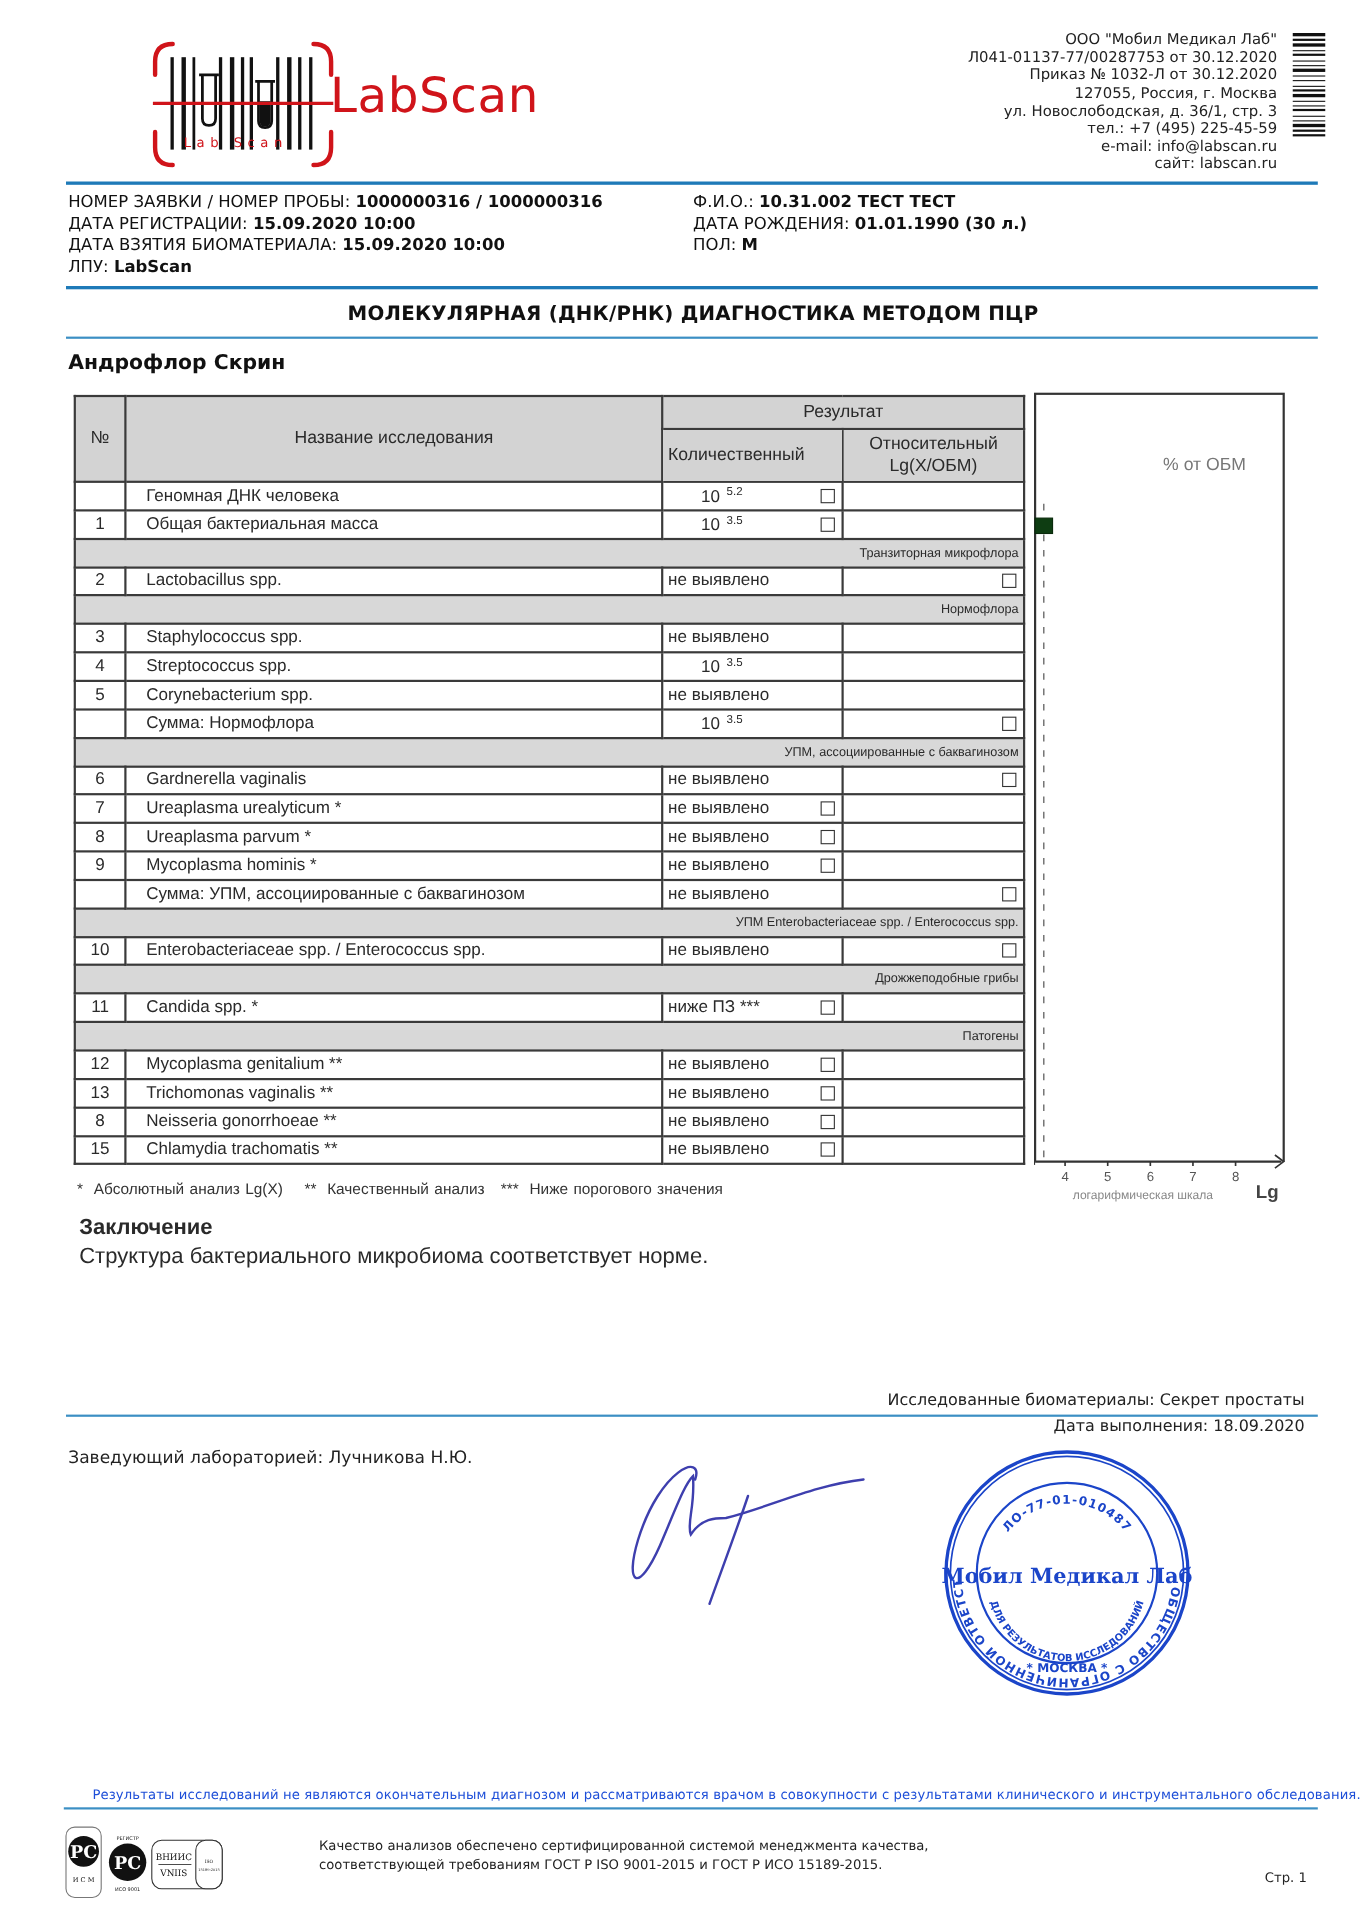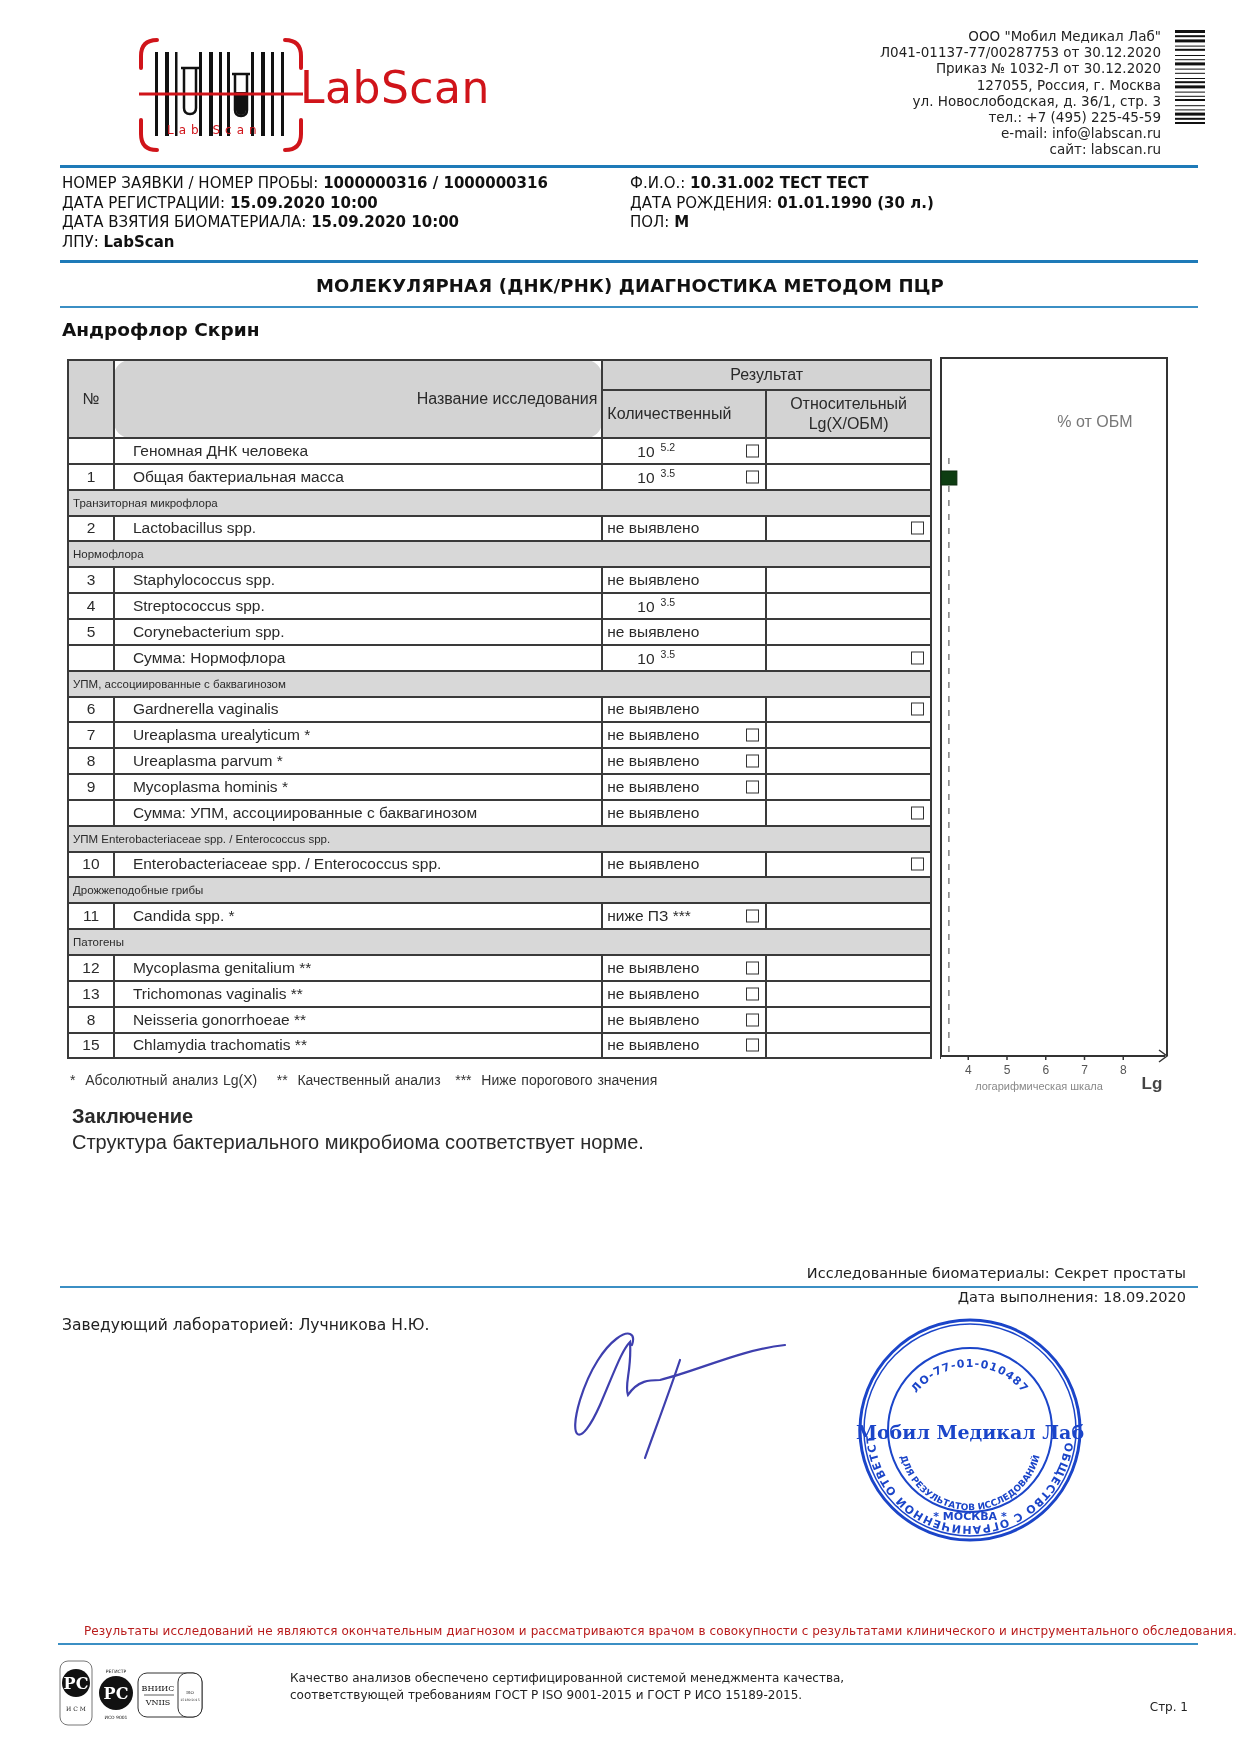--- a/index.html
+++ b/index.html
@@ -26,42 +26,42 @@
   .test-title { left: 62px; top: 319px; font-weight: bold; font-size: 18.5px; }
 
   
   table.res { position: absolute; left: 67px; top: 359px; width: 865px; border-collapse: collapse; font-family: "Liberation Sans", sans-serif; font-size: 15.5px; color: #2a2a2a; }
   table.res td, table.res th { border: 2px solid #3a3a3a; height: 25.8px; padding: 0 4px; }
   table.res th { background: #d3d3d3; font-weight: normal; font-size: 16px; }
   .c-num { width: 46px; text-align: center; }
   .c-name { width: 490px; padding-left: 18px !important; }
   .c-qty { width: 164px; text-align: left; position: relative; }
   .c-rel { width: 165px; position: relative; }
-  tr.grp td { background: #d8d8d8; text-align: left; font-size: 11.5px; height: 26px; }
+  tr.grp td { background: #d8d8d8; text-align: right; font-size: 11.5px; height: 26px; }
   .qty-text { display: inline-block; padding-right: 24px; }
   .pow { font-size: 10.5px; vertical-align: 6px; margin-left: 6px; }
   .cb { position: absolute; width: 13px; height: 13px; border: 1.4px solid #333; background: #fff; top: 50%; transform: translateY(-50%); }
   .c-qty .cb { right: 6px; }
   .c-rel .cb { right: 6px; }
   .legend-note { left: 70px; top: 1072px; font-family: "Liberation Sans", sans-serif; font-size: 14px; color: #333; word-spacing: 1px; }
 
   
   .chart { left: 937px; top: 356px; width: 235px; height: 740px; }
 
   
   .concl { left: 72px; top: 1105px; font-family: "Liberation Sans", sans-serif; color: #2a2a2a; }
   .concl h3 { font-size: 20px; font-weight: bold; margin-bottom: 2px; }
   .concl p { font-size: 20px; line-height: 25px; }
 
   .bottom-right { right: 55px; text-align: left; font-size: 14.5px; color: #222; }
   .head-lab { left: 62px; top: 1316px; font-size: 15.5px; color: #222; }
   .signature { left: 560px; top: 1310px; width: 230px; height: 160px; }
   .stamp { left: 855px; top: 1315px; width: 230px; height: 230px; }
 
-  .disclaimer { left: 84px; top: 1624px; font-size: 12px; color: #b91c1c; letter-spacing: 0.1px; }
+  .disclaimer { left: 84px; top: 1624px; font-size: 12px; color: #1d4ed8; letter-spacing: 0.1px; }
   .certs { left: 58px; top: 1659px; width: 210px; height: 70px; }
   .quality { left: 290px; top: 1670px; font-size: 12px; line-height: 17px; color: #222; }
   .page-no { right: 53px; top: 1700px; font-size: 12px; color: #222; }
 </style>
 </head>
 <body>
 
 <svg class="abs logo" viewBox="0 0 370 125">
 
   <g fill="none" stroke="#d0141a" stroke-width="4" stroke-linecap="round">
@@ -150,21 +150,21 @@
 
 <div class="abs rule" style="left:60px; top:260px; width:1138px;"></div>
 <div class="abs section-title">МОЛЕКУЛЯРНАЯ (ДНК/РНК) ДИАГНОСТИКА МЕТОДОМ ПЦР</div>
 <div class="abs rule-thin" style="left:60px; top:306px; width:1138px;"></div>
 <div class="abs test-title">Андрофлор Скрин</div>
 
 <table class="res">
   <thead>
     <tr>
       <th class="c-num" rowspan="2" style="height:30px;">№</th>
-      <th class="c-name" rowspan="2" style="text-align:right; padding-left:4px !important;border-radius:16px;">Название исследования</th>
+      <th class="c-name" rowspan="2" style="text-align:center; padding-left:4px !important;">Название исследования</th>
       <th colspan="2" style="height:30px;">Результат</th>
     </tr>
     <tr>
       <th class="c-qty" style="height:48px;">Количественный</th>
       <th class="c-rel" style="text-align:center; line-height:20px;">
         <div>Относительный</div>
         <div>Lg(X/ОБМ)</div>
       </th>
     </tr>
   </thead>

